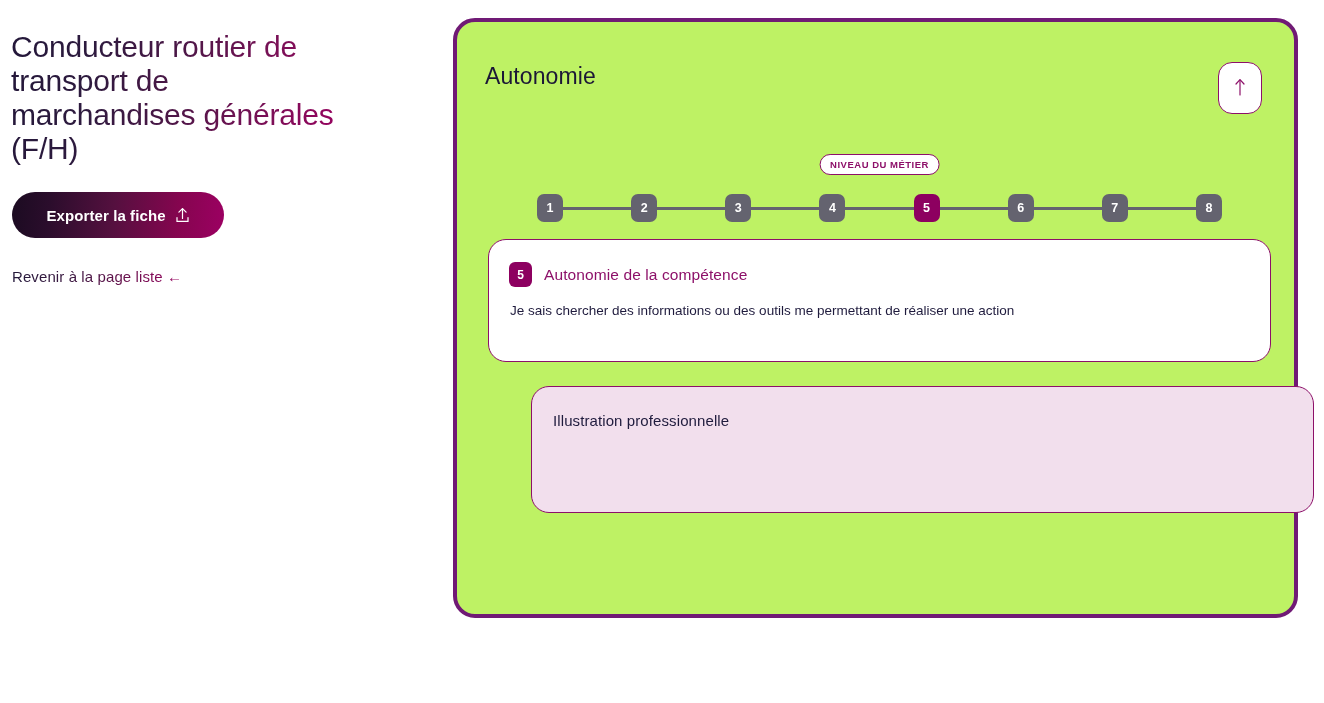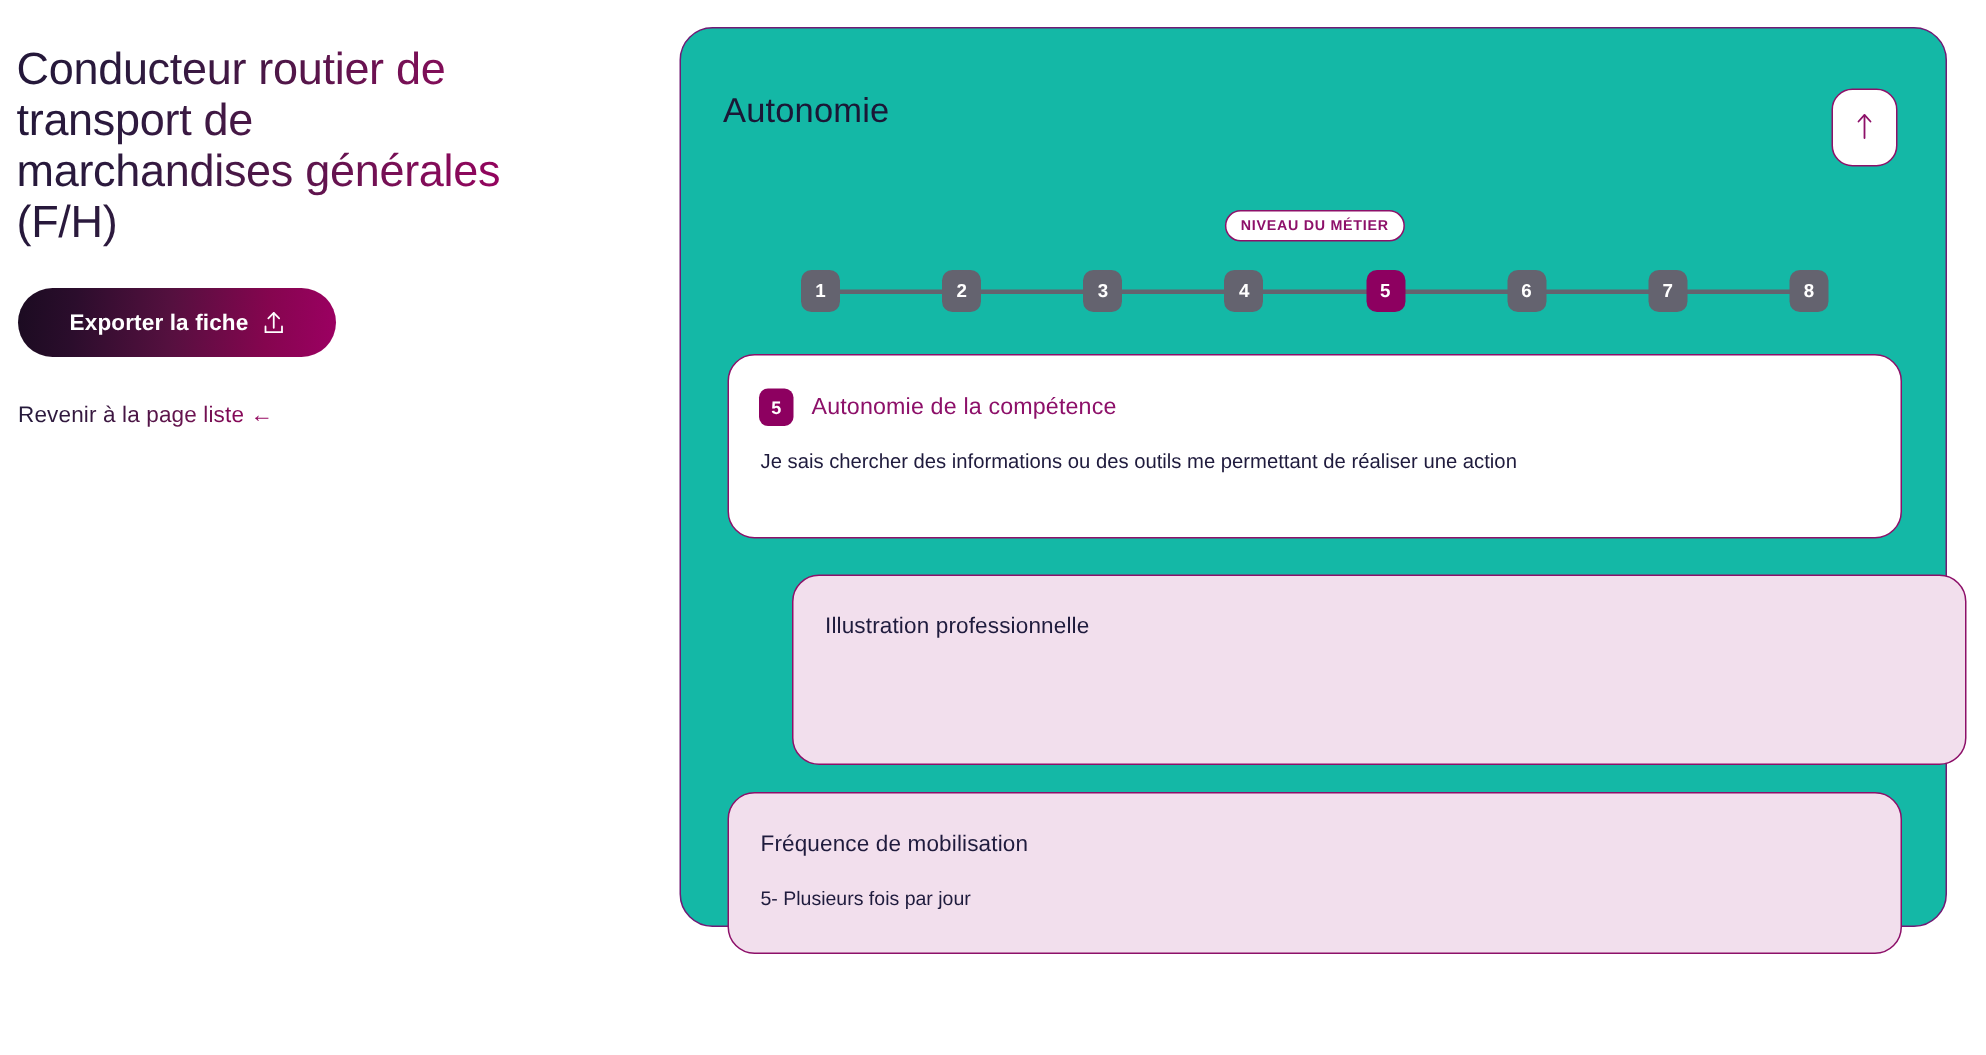--- a/index.html
+++ b/index.html
@@ -86,22 +86,22 @@
     white-space: nowrap;
   }
 
   
   .main-card {
     position: absolute;
     left: 453px;
     top: 18px;
     width: 845px;
     height: 600px;
-    background: #14b8a6;
-    border: 1px solid #701a75;
+    background: #bef264;
+    border: 4px solid #701a75;
     border-radius: 22px;
     box-sizing: border-box;
   }
 
   .card-title {
     position: absolute;
     left: 28px;
     top: 40px;
     font-size: 23px;
     line-height: 28px;
@@ -122,21 +122,21 @@
     display: flex;
     align-items: center;
     justify-content: center;
     padding: 0;
   }
 
   
   .stepper-wrap {
     position: absolute;
     left: 28px;
-    top: 121px;
+    top: 132px;
     width: 789px;
     height: 80px;
   }
   .level-badge {
     position: absolute;
     top: 0;
     left: 50%;
     transform: translateX(-50%);
     border: 1.3px solid #8d1069;
     border-radius: 11px;
@@ -332,18 +332,14 @@
       <div class="competence-badge">5</div>
       <div class="competence-head-label">Autonomie de la compétence</div>
     </div>
     <div class="competence-body">Je sais chercher des informations ou des outils me permettant de réaliser une action</div>
   </div>
 
   <div class="inner-card pink-card illustration-card">
     <div class="pink-card-title">Illustration professionnelle</div>
   </div>
 
-  <div class="inner-card pink-card frequence-card">
-    <div class="pink-card-title">Fréquence de mobilisation</div>
-    <div class="pink-card-body">5- Plusieurs fois par jour</div>
-  </div>
 
 </div>
 
 </body></html>

